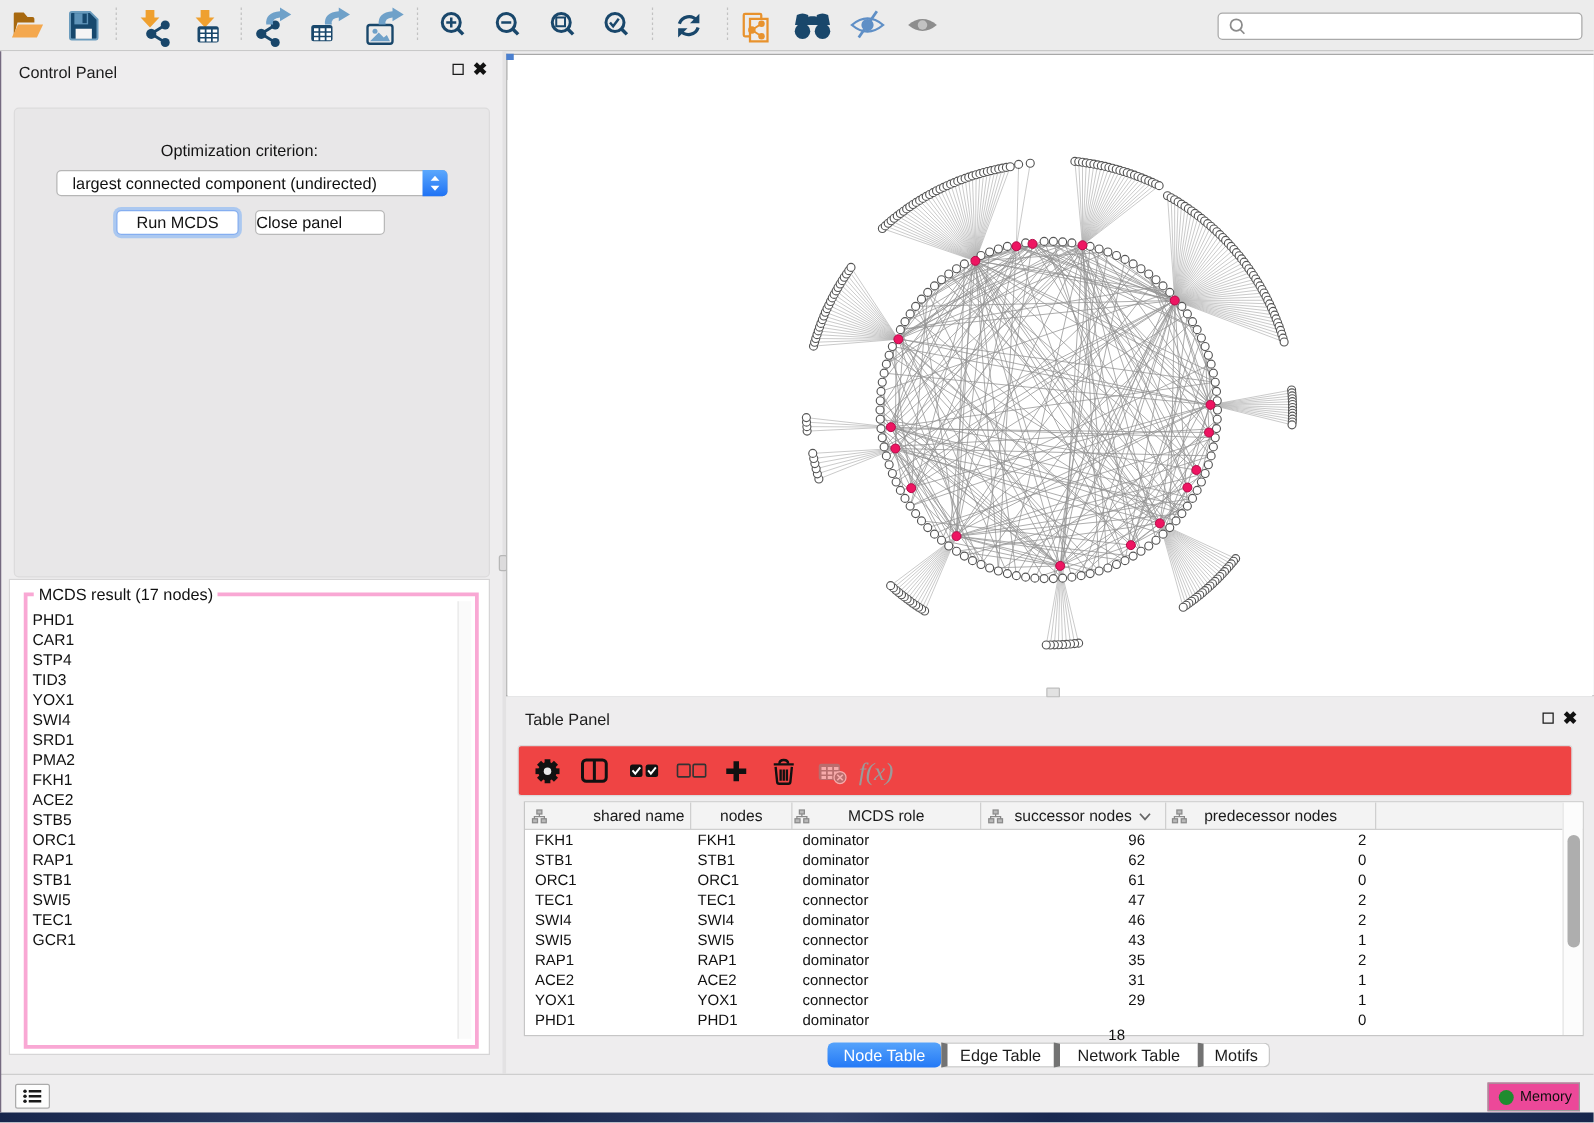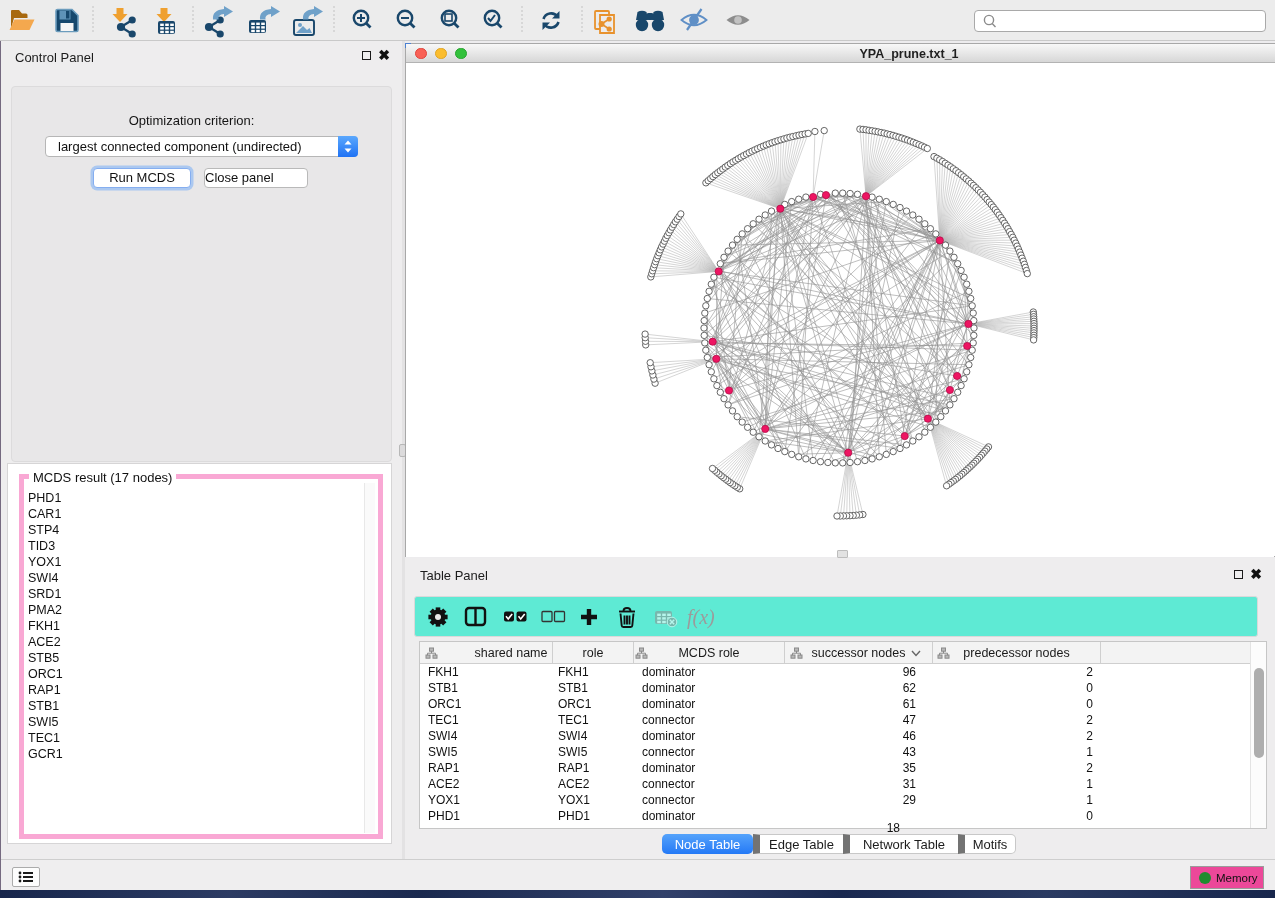--- a/index.html
+++ b/index.html
@@ -20,49 +20,49 @@
 #cp-tabs .t.first{border-left:1px solid #c8c8c8;border-radius:5px 0 0 5px;}
 #cp-tabs .t:not(.first){border-left:1px solid #d8d8d8;}
 #cp-tabs .t.sel{background:linear-gradient(#55a3fb,#2479f6);color:#fff;border:none;border-radius:5px;}
 #cp-content{left:10px;top:45px;width:381px;height:376px;background:#e8e7e8;border:1px solid #dcdbdc;border-radius:4px;}
 #optlabel{left:0;top:72px;width:381px;text-align:center;font-size:13px;color:#141414;}
 #combo{left:44px;top:95px;width:313px;height:21px;background:#fff;border:1px solid #b6b6b6;border-radius:4px;font-size:13px;color:#111;line-height:19px;padding-left:12px;}
 #combo .step{position:absolute;right:-1px;top:-1px;width:20px;height:21px;border-radius:0 4px 4px 0;background:linear-gradient(#5ba8fd,#1f72f4);}
 #runbtn{left:92px;top:127px;width:98px;height:20px;background:#fff;border:1px solid #85aef0;border-radius:4px;box-shadow:0 0 0 2.5px rgba(120,175,245,.55);font-size:13px;color:#111;text-align:center;line-height:18px;}
 #closebtn{left:203px;top:127px;width:104px;height:20px;background:#fff;border:1px solid #b9b9b9;border-radius:4px;font-size:13px;color:#111;text-align:left;line-height:18px;}
 #resultwrap{left:6px;top:422px;width:385px;height:381px;background:#fff;border:1px solid #d6d5d6;}
-#fieldset{left:11px;top:10px;width:364px;height:365px;border:5px solid #f9a8d4;background:#fff;}
+#fieldset{left:11px;top:10px;width:364px;height:365px;border:3px solid #f9a8d4;background:#fff;}
 #legend{position:absolute;left:5px;top:-9px;background:#fff;padding:0 4px;font-size:13px;color:#111;white-space:nowrap;}
 #mlist{position:absolute;left:4px;top:11px;font-size:12.5px;color:#111;line-height:16px;}
 #mtrack{position:absolute;right:3px;top:4px;width:11px;height:350px;background:#fafafa;border-left:1px solid #e8e8e8;}
 
 #vdiv{left:402px;top:41px;width:3px;height:818px;background:#e3e2e3;}
 
 #netframe{left:405px;top:43px;width:870px;height:514px;background:#fff;border:1px solid #a8a8a8;border-right:none;}
 #nettitle{left:0;top:0;width:100%;height:19px;background:linear-gradient(#f8f8f8,#d7d7d7);border-bottom:1px solid #b3b3b3;}
 #nettitle .txt{position:absolute;left:403px;top:3px;width:200px;text-align:center;font-size:12.5px;font-weight:600;color:#1f1f1f;}
 .tl{position:absolute;top:3.5px;width:11.5px;height:11.5px;border-radius:50%;}
 #netcanvas{left:0;top:20px;width:868px;height:493px;background:#fff;}
 #grip{left:431px;top:506px;width:11px;height:8px;background:#e2e2e2;border:1px solid #bdbdbd;border-radius:1px;}
 
 #tpanel{left:405px;top:558px;width:870px;height:301px;background:#eeedee;}
 #tpanel .title{left:15px;top:10px;font-size:13px;color:#1c1c1c;}
 #tp-btns{right:13px;top:11px;}
-#ttoolbar{left:9px;top:38px;width:844px;height:41px;background:#5eead4;border:1px solid #dad9da;border-radius:3px;}
+#ttoolbar{left:9px;top:38px;width:844px;height:41px;background:#ef4444;border:1px solid #dad9da;border-radius:3px;}
 #ttable{left:14px;top:83px;width:848px;height:188px;background:#fff;border:1px solid #c6c6c6;}
 #thead{position:absolute;left:0;top:0;width:100%;height:22px;background:#f3f3f3;border-bottom:1px solid #cfcfcf;font-size:12.5px;color:#1a1a1a;}
 .hcell{position:absolute;top:0;height:22px;border-right:1px solid #cfcfcf;display:flex;align-items:center;justify-content:center;}
 .trow{position:absolute;font-size:12px;color:#111;height:16px;line-height:16px;white-space:pre;}
 .num{position:absolute;text-align:right;}
 #vscroll{position:absolute;right:0;top:0;width:16px;height:186px;background:#fcfcfc;border-left:1px solid #e3e3e3;}
 #vthumb{position:absolute;left:2.5px;top:26px;width:10px;height:90px;background:#aeaeae;border-radius:5px;}
 #btabs{position:absolute;left:257px;top:276px;height:20px;display:flex;font-size:13px;color:#1c1c1c;}
 #btabs .t{background:#fff;border-top:1px solid #c8c8c8;border-bottom:1px solid #c8c8c8;display:flex;align-items:center;justify-content:center;}
 #btabs .t.last{border-right:1px solid #c8c8c8;border-radius:0 5px 5px 0;}
-#btabs .t:not(.sel){border-left:7px solid #737373;text-align:center;}
+#btabs .t:not(.sel){border-left:5px solid #737373;text-align:center;}
 #btabs .t.sel{background:linear-gradient(#55a3fb,#2479f6);color:#fff;border:none;border-radius:5px;}
 
 #statusbar{left:0;top:859px;width:1275px;height:31px;background:#efeeef;border-top:1px solid #cecece;}
 #hambtn{left:12px;top:7px;width:28px;height:20px;background:#fdfdfd;border:1px solid #ababab;border-radius:2px;}
 #membtn{left:1190px;top:6px;width:74px;height:23px;background:#ec4899;border:1px solid #9b9b9b;display:flex;align-items:center;font-size:11.5px;color:#111;}
 #memdot{width:12px;height:12px;border-radius:50%;background:#1f8c2f;margin:0 5px 0 8px;}
 #bottomstrip{left:0;top:890px;width:1275px;height:8px;background:linear-gradient(90deg,#17264c,#2c3b63 18%,#1a294f 33%,#31406a 52%,#192850 66%,#2a3a62 82%,#17264c);}
 #leftedge{left:0;top:41px;width:1px;height:849px;background:#756a80;}
 #vgrip{left:399px;top:444px;width:7px;height:13px;background:#dcdbdc;border:1px solid #b7b7b7;border-radius:2px;}
 </style></head>
@@ -210,26 +210,20 @@
         </div>
       <div id="mtrack"></div>
     </div>
   </div>
 </div>
 <div id="vdiv" class="abs"></div>
 <div id="vgrip" class="abs"></div>
 
 <div id="netframe" class="abs">
     <div class="abs" style="left:-1px;top:-1px;width:6px;height:5px;background:#4b80d0;"></div>
-  <div id="nettitle" class="abs">
-    <span class="tl" style="left:9px;background:#f96156;border:0.5px solid #e0443c;"></span>
-    <span class="tl" style="left:29px;background:#fbbd2e;border:0.5px solid #e0a423;"></span>
-    <span class="tl" style="left:49px;background:#32c13c;border:0.5px solid #27a42f;"></span>
-    <div class="txt">YPA_prune.txt_1</div>
-  </div>
   <div id="netcanvas" class="abs"><svg width="870" height="495" viewBox="0 0 870 495">
         <path d="M312.7 207.4L466.1 394.9M312.7 207.4L336.2 169.9M312.7 207.4L299.8 241.8M312.7 207.4L372.0 384.5M312.7 207.4L480.3 137.6M312.7 207.4L451.5 130.3M312.7 207.4L429.3 129.1M312.7 207.4L353.0 155.2M312.7 207.4L331.2 175.3M312.7 207.4L429.3 398.9M312.7 207.4L539.5 346.9M312.7 207.4L506.8 377.0M312.7 207.4L566.2 241.8M312.7 207.4L301.3 234.5M312.7 207.4L421.9 129.5M374.3 144.7L436.7 129.1M374.3 144.7L558.1 314.8M374.3 144.7L494.0 384.5M374.3 144.7L299.8 241.8M374.3 144.7L529.8 358.1M374.3 144.7L407.1 131.5M374.3 144.7L392.7 392.8M374.3 144.7L451.5 397.7M374.3 144.7L407.1 396.5M374.3 144.7L539.5 346.9M374.3 144.7L564.7 234.5M374.3 144.7L429.3 129.1M374.3 144.7L568.0 264.0M374.3 144.7L506.8 377.0M374.3 144.7L480.3 137.6M374.3 144.7L322.1 340.9M374.3 144.7L299.8 286.2M374.3 144.7L298.0 264.0M374.3 144.7L353.0 372.8M374.3 144.7L566.2 241.8M374.3 144.7L529.8 169.9M374.3 144.7L421.9 129.5M374.3 144.7L331.2 175.3M374.3 144.7L322.1 187.1M407.1 133.0L551.7 199.7M407.1 133.0L326.5 181.1M407.1 133.0L539.5 181.1M407.1 133.0L305.3 307.8M407.1 133.0L534.8 175.3M407.1 133.0L494.0 384.5M407.1 133.0L466.1 133.1M407.1 133.0L322.1 340.9M420.0 131.1L303.1 227.3M420.0 131.1L378.8 387.6M420.0 131.1L567.8 271.4M420.0 131.1L543.9 340.9M420.0 131.1L341.6 164.7M420.0 131.1L551.7 199.7M420.0 131.1L318.0 193.3M460.0 132.2L534.8 352.7M460.0 132.2L494.0 143.5M460.0 132.2L310.9 321.6M460.0 132.2L473.3 392.8M460.0 132.2L480.3 390.4M460.0 132.2L298.2 271.4M460.0 132.2L301.3 293.5M460.0 132.2L543.9 187.1M460.0 132.2L518.8 368.2M460.0 132.2L399.9 133.1M460.0 132.2L399.9 394.9M460.0 132.2L310.9 206.4M460.0 132.2L303.1 227.3M460.0 132.2L444.1 398.5M460.0 132.2L347.2 368.2M460.0 132.2L318.0 193.3M533.8 176.4L303.1 300.7M533.8 176.4L436.7 129.1M533.8 176.4L301.3 293.5M533.8 176.4L326.5 181.1M533.8 176.4L551.7 199.7M533.8 176.4L480.3 137.6M533.8 176.4L567.8 271.4M533.8 176.4L466.1 394.9M533.8 176.4L310.9 321.6M533.8 176.4L372.0 143.5M533.8 176.4L414.5 130.3M533.8 176.4L436.7 398.9M533.8 176.4L473.3 135.2M533.8 176.4L407.1 396.5M533.8 176.4L421.9 398.5M533.8 176.4L458.9 396.5M533.8 176.4L314.3 199.7M533.8 176.4L494.0 384.5M533.8 176.4L378.8 140.4M533.8 176.4L543.9 340.9M533.8 176.4L378.8 387.6M533.8 176.4L451.5 130.3M533.8 176.4L567.2 278.9M533.8 176.4L414.5 397.7M533.8 176.4L529.8 358.1M533.8 176.4L429.3 129.1M533.8 176.4L307.9 314.8M562.4 259.9L347.2 368.2M562.4 259.9L341.6 363.3M562.4 259.9L307.9 213.2M562.4 259.9L436.7 129.1M562.4 259.9L314.3 328.3M562.4 259.9L301.3 234.5M562.4 259.9L322.1 340.9M562.4 259.9L513.0 155.2M562.4 259.9L560.7 220.2M562.4 259.9L473.3 135.2M562.4 259.9L310.9 206.4M562.4 259.9L421.9 129.5M562.4 259.9L524.4 363.3M561.2 282.0L298.8 278.9M561.2 282.0L392.7 392.8M561.2 282.0L513.0 155.2M561.2 282.0L421.9 129.5M561.2 282.0L451.5 397.7M561.2 282.0L558.1 213.2M551.1 312.0L298.2 271.4M551.1 312.0L458.9 396.5M551.1 312.0L567.8 271.4M551.1 312.0L359.2 151.0M551.1 312.0L466.1 133.1M543.9 326.0L353.0 155.2M543.9 326.0L451.5 130.3M543.9 326.0L365.5 380.9M543.9 326.0L529.8 358.1M543.9 326.0L466.1 133.1M543.9 326.0L513.0 372.8M543.9 326.0L566.2 241.8M521.9 354.7L560.7 220.2M521.9 354.7L543.9 187.1M521.9 354.7L429.3 129.1M521.9 354.7L353.0 155.2M521.9 354.7L555.1 321.6M521.9 354.7L560.7 307.8M521.9 354.7L322.1 187.1M521.9 354.7L359.2 377.0M521.9 354.7L305.3 220.2M521.9 354.7L301.3 293.5M521.9 354.7L336.2 169.9M521.9 354.7L365.5 147.1M521.9 354.7L473.3 392.8M521.9 354.7L372.0 143.5M498.7 372.1L331.2 352.7M498.7 372.1L421.9 398.5M498.7 372.1L566.2 241.8M498.7 372.1L310.9 206.4M498.7 372.1L555.1 206.4M498.7 372.1L551.7 199.7M498.7 372.1L567.2 278.9M498.7 372.1L548.0 334.7M498.7 372.1L458.9 131.5M498.7 372.1L534.8 352.7M442.2 388.7L301.3 293.5M442.2 388.7L298.2 256.6M442.2 388.7L385.7 390.4M442.2 388.7L336.2 169.9M442.2 388.7L298.2 271.4M442.2 388.7L543.9 340.9M442.2 388.7L359.2 377.0M442.2 388.7L473.3 135.2M442.2 388.7L347.2 368.2M442.2 388.7L529.8 169.9M442.2 388.7L494.0 143.5M442.2 388.7L567.2 249.1M442.2 388.7L372.0 143.5M442.2 388.7L567.8 271.4M442.2 388.7L298.0 264.0M442.2 388.7L298.8 278.9M442.2 388.7L466.1 133.1M442.2 388.7L558.1 314.8M359.2 364.9L385.7 137.6M359.2 364.9L558.1 314.8M359.2 364.9L331.2 175.3M359.2 364.9L299.8 286.2M359.2 364.9L473.3 392.8M359.2 364.9L500.5 147.1M359.2 364.9L307.9 314.8M359.2 364.9L466.1 394.9M359.2 364.9L494.0 384.5M359.2 364.9L407.1 131.5M359.2 364.9L365.5 147.1M359.2 364.9L548.0 193.3M359.2 364.9L372.0 143.5M359.2 364.9L539.5 346.9M359.2 364.9L548.0 334.7M359.2 364.9L298.0 264.0M359.2 364.9L500.5 380.9M359.2 364.9L518.8 159.8M359.2 364.9L562.9 300.7M359.2 364.9L298.8 249.1M323.0 326.5L336.2 169.9M323.0 326.5L543.9 187.1M323.0 326.5L298.8 278.9M323.0 326.5L506.8 151.0M323.0 326.5L444.1 129.5M323.0 326.5L307.9 213.2M310.3 294.8L444.1 129.5M310.3 294.8L524.4 363.3M310.3 294.8L318.0 193.3M310.3 294.8L378.8 387.6M310.3 294.8L562.9 300.7M310.3 294.8L318.0 334.7M310.3 294.8L310.9 206.4M310.3 294.8L353.0 372.8M310.3 294.8L543.9 340.9M310.3 294.8L347.2 368.2M306.7 277.7L347.2 159.8M306.7 277.7L444.1 398.5M306.7 277.7L566.2 286.2M306.7 277.7L534.8 352.7M306.7 277.7L378.8 140.4M306.7 277.7L466.1 133.1M306.7 277.7L548.0 334.7M306.7 277.7L494.0 384.5M306.7 277.7L566.2 241.8M306.7 277.7L421.9 129.5M306.7 277.7L539.5 346.9M306.7 277.7L359.2 377.0M407.1 131.5L392.7 392.8M506.8 151.0L560.7 220.2M548.0 193.3L567.8 256.6M551.7 328.3L568.0 264.0M341.6 164.7L451.5 130.3M529.8 169.9L298.8 249.1M436.7 129.1L506.8 377.0M429.3 129.1L298.0 264.0M314.3 199.7L399.9 394.9M473.3 392.8L307.9 213.2M436.7 129.1L310.9 206.4M301.3 234.5L301.3 293.5M524.4 164.7L314.3 199.7M555.1 321.6L444.1 129.5M480.3 137.6L436.7 398.9M562.9 300.7L421.9 129.5M539.5 346.9L347.2 159.8M385.7 390.4L298.8 278.9M566.2 286.2L451.5 130.3M336.2 358.1L566.2 286.2M322.1 340.9L562.9 227.3M399.9 133.1L326.5 181.1M326.5 181.1L444.1 398.5M567.2 249.1L539.5 181.1M567.2 278.9L301.3 293.5M378.8 387.6L305.3 220.2" stroke="#929292" stroke-width="0.75" fill="none" stroke-opacity="0.8"></path>
         <path d="M374.3 144.7L299.9 118.8M374.3 144.7L302.2 116.7M374.3 144.7L304.6 114.6M374.3 144.7L306.9 112.6M374.3 144.7L309.3 110.6M374.3 144.7L311.8 108.7M374.3 144.7L314.3 106.8M374.3 144.7L316.8 105.0M374.3 144.7L319.3 103.1M374.3 144.7L321.8 101.4M374.3 144.7L324.4 99.6M374.3 144.7L327.0 97.9M374.3 144.7L329.7 96.3M374.3 144.7L332.3 94.7M374.3 144.7L335.0 93.1M374.3 144.7L337.7 91.6M374.3 144.7L340.5 90.1M374.3 144.7L343.2 88.6M374.3 144.7L346.0 87.2M374.3 144.7L348.8 85.9M374.3 144.7L351.6 84.6M374.3 144.7L354.5 83.3M374.3 144.7L357.4 82.1M374.3 144.7L360.2 80.9M374.3 144.7L363.1 79.8M374.3 144.7L366.1 78.7M374.3 144.7L369.0 77.7M374.3 144.7L371.9 76.7M374.3 144.7L374.9 75.8M374.3 144.7L377.9 74.9M374.3 144.7L380.9 74.0M374.3 144.7L383.9 73.2M374.3 144.7L386.9 72.5M374.3 144.7L390.0 71.8M374.3 144.7L393.0 71.1M374.3 144.7L396.0 70.5M374.3 144.7L399.1 69.9M374.3 144.7L402.2 69.4M407.1 133.0L408.9 67.5M407.1 133.0L418.2 66.6M460.0 132.2L453.9 65.1M460.0 132.2L457.0 65.4M460.0 132.2L460.0 65.8M460.0 132.2L463.0 66.3M460.0 132.2L466.1 66.8M460.0 132.2L469.1 67.3M460.0 132.2L472.1 67.9M460.0 132.2L475.1 68.5M460.0 132.2L478.1 69.1M460.0 132.2L481.1 69.9M460.0 132.2L484.0 70.6M460.0 132.2L487.0 71.4M460.0 132.2L489.9 72.3M460.0 132.2L492.9 73.2M460.0 132.2L495.8 74.1M460.0 132.2L498.7 75.1M460.0 132.2L501.6 76.1M460.0 132.2L504.4 77.2M460.0 132.2L507.3 78.3M460.0 132.2L510.1 79.5M460.0 132.2L513.0 80.7M460.0 132.2L515.8 81.9M460.0 132.2L518.5 83.2M460.0 132.2L521.3 84.5M533.8 176.4L528.0 92.6M533.8 176.4L530.9 94.2M533.8 176.4L533.7 95.8M533.8 176.4L536.5 97.5M533.8 176.4L539.2 99.3M533.8 176.4L542.0 101.1M533.8 176.4L544.7 102.9M533.8 176.4L547.3 104.8M533.8 176.4L550.0 106.7M533.8 176.4L552.6 108.7M533.8 176.4L555.2 110.7M533.8 176.4L557.7 112.8M533.8 176.4L560.2 114.9M533.8 176.4L562.7 117.0M533.8 176.4L565.1 119.2M533.8 176.4L567.5 121.4M533.8 176.4L569.9 123.7M533.8 176.4L572.2 126.0M533.8 176.4L574.5 128.3M533.8 176.4L576.7 130.7M533.8 176.4L578.9 133.1M533.8 176.4L581.1 135.6M533.8 176.4L583.2 138.1M533.8 176.4L585.3 140.6M533.8 176.4L587.3 143.1M533.8 176.4L589.3 145.7M533.8 176.4L591.2 148.3M533.8 176.4L593.1 151.0M533.8 176.4L595.0 153.7M533.8 176.4L596.8 156.4M533.8 176.4L598.6 159.2M533.8 176.4L600.3 161.9M533.8 176.4L602.0 164.7M533.8 176.4L603.6 167.6M533.8 176.4L605.2 170.4M533.8 176.4L606.8 173.3M533.8 176.4L608.2 176.2M533.8 176.4L609.7 179.1M533.8 176.4L611.1 182.1M533.8 176.4L612.4 185.1M533.8 176.4L613.7 188.1M533.8 176.4L614.9 191.1M533.8 176.4L616.1 194.2M533.8 176.4L617.3 197.2M533.8 176.4L618.4 200.3M533.8 176.4L619.4 203.4M533.8 176.4L620.4 206.5M533.8 176.4L621.3 209.6M562.4 259.9L627.3 248.0M562.4 259.9L627.5 250.3M562.4 259.9L627.7 252.7M562.4 259.9L627.8 255.0M562.4 259.9L627.9 257.3M562.4 259.9L628.0 259.6M562.4 259.9L628.0 262.0M562.4 259.9L628.0 264.3M562.4 259.9L628.0 266.6M562.4 259.9L627.9 268.9M562.4 259.9L627.9 271.3M562.4 259.9L627.8 273.6M562.4 259.9L627.6 275.9M521.9 354.7L582.5 382.9M521.9 354.7L580.8 385.0M521.9 354.7L579.0 387.1M521.9 354.7L577.2 389.2M521.9 354.7L575.4 391.2M521.9 354.7L573.6 393.3M521.9 354.7L571.7 395.3M521.9 354.7L569.9 397.2M521.9 354.7L567.9 399.2M521.9 354.7L566.0 401.1M521.9 354.7L564.0 403.0M521.9 354.7L562.0 404.8M521.9 354.7L560.0 406.7M521.9 354.7L557.9 408.5M521.9 354.7L555.9 410.2M521.9 354.7L553.8 412.0M521.9 354.7L551.6 413.7M521.9 354.7L549.5 415.4M521.9 354.7L547.3 417.0M521.9 354.7L545.1 418.6M521.9 354.7L542.9 420.2M521.9 354.7L540.6 421.8M442.2 388.7L456.9 450.5M442.2 388.7L453.7 450.9M442.2 388.7L450.4 451.2M442.2 388.7L447.2 451.5M442.2 388.7L444.0 451.7M442.2 388.7L440.7 451.8M442.2 388.7L437.5 451.9M442.2 388.7L434.3 452.0M442.2 388.7L431.0 452.0M359.2 364.9L333.7 424.8M359.2 364.9L331.3 423.3M359.2 364.9L328.9 421.8M359.2 364.9L326.6 420.2M359.2 364.9L324.2 418.6M359.2 364.9L321.9 416.9M359.2 364.9L319.7 415.2M359.2 364.9L317.4 413.5M359.2 364.9L315.2 411.8M359.2 364.9L313.0 410.0M359.2 364.9L310.8 408.2M359.2 364.9L308.7 406.3M359.2 364.9L306.5 404.5M310.3 294.8L249.1 319.2M310.3 294.8L247.9 315.1M310.3 294.8L246.9 311.0M310.3 294.8L245.9 306.9M310.3 294.8L245.0 302.8M310.3 294.8L244.2 298.7M306.7 277.7L239.7 280.9M306.7 277.7L239.5 277.3M306.7 277.7L239.2 273.7M306.7 277.7L239.1 270.1M312.7 207.4L244.8 212.9M312.7 207.4L245.7 209.8M312.7 207.4L246.6 206.8M312.7 207.4L247.6 203.7M312.7 207.4L248.6 200.7M312.7 207.4L249.6 197.7M312.7 207.4L250.7 194.7M312.7 207.4L251.9 191.7M312.7 207.4L253.1 188.8M312.7 207.4L254.3 185.8M312.7 207.4L255.6 182.9M312.7 207.4L257.0 180.1M312.7 207.4L258.4 177.2M312.7 207.4L259.8 174.3M312.7 207.4L261.3 171.5M312.7 207.4L262.9 168.7M312.7 207.4L264.4 166.0M312.7 207.4L266.1 163.2M312.7 207.4L267.7 160.5M312.7 207.4L269.4 157.8M312.7 207.4L271.2 155.2M312.7 207.4L273.0 152.5M312.7 207.4L274.8 149.9" stroke="#b7b7b7" stroke-width="0.65" fill="none" stroke-opacity="0.9"></path>
         <g fill="#ffffff" stroke="#555" stroke-width="0.9">
           <circle cx="299.9" cy="118.8" r="3.2"></circle>
           <circle cx="302.2" cy="116.7" r="3.2"></circle>
           <circle cx="304.6" cy="114.6" r="3.2"></circle>
           <circle cx="306.9" cy="112.6" r="3.2"></circle>
           <circle cx="309.3" cy="110.6" r="3.2"></circle>
           <circle cx="311.8" cy="108.7" r="3.2"></circle>
@@ -613,21 +607,21 @@
             <circle cx="262" cy="25" r="4.8" fill="#8f8f8f" stroke="#fff" stroke-width="1"></circle>
             <path d="M259.8 22.8 l4.4 4.4 M264.2 22.8 l-4.4 4.4" stroke="#fff" stroke-width="1.4"></path>
           </g>
           <text x="277" y="27" font-family="Liberation Serif,serif" font-style="italic" font-size="20" fill="#9b9b9b">f(x)</text>
         </g>
       </svg>
     </div>
   <div id="ttable" class="abs">
     <div id="thead">
       <div class="hcell" style="left:0;width:133px;padding-left:50px;">shared name</div>
-      <div class="hcell" style="left:133px;width:81px;">role</div>
+      <div class="hcell" style="left:133px;width:81px;">nodes</div>
       <div class="hcell" style="left:214px;width:151px;">MCDS role</div>
       <div class="hcell" style="left:365px;width:148px;">successor nodes</div>
       <div class="hcell" style="left:513px;width:168px;">predecessor nodes</div>
       <svg class="abs" style="left:0;top:0" width="846" height="22">
           <g stroke="#8a8a8a" stroke-width="1" fill="#b9b9b9">
             <rect x="9.5" y="6.0" width="4" height="3.2"></rect>
             <rect x="6.0" y="13.0" width="4" height="3.2"></rect>
             <rect x="13.0" y="13.0" width="4" height="3.2"></rect>
             <path d="M11.5 9.2 v2 h-4 v2 M11.5 9.2 v2 h4 v2" fill="none"></path>
           </g>

